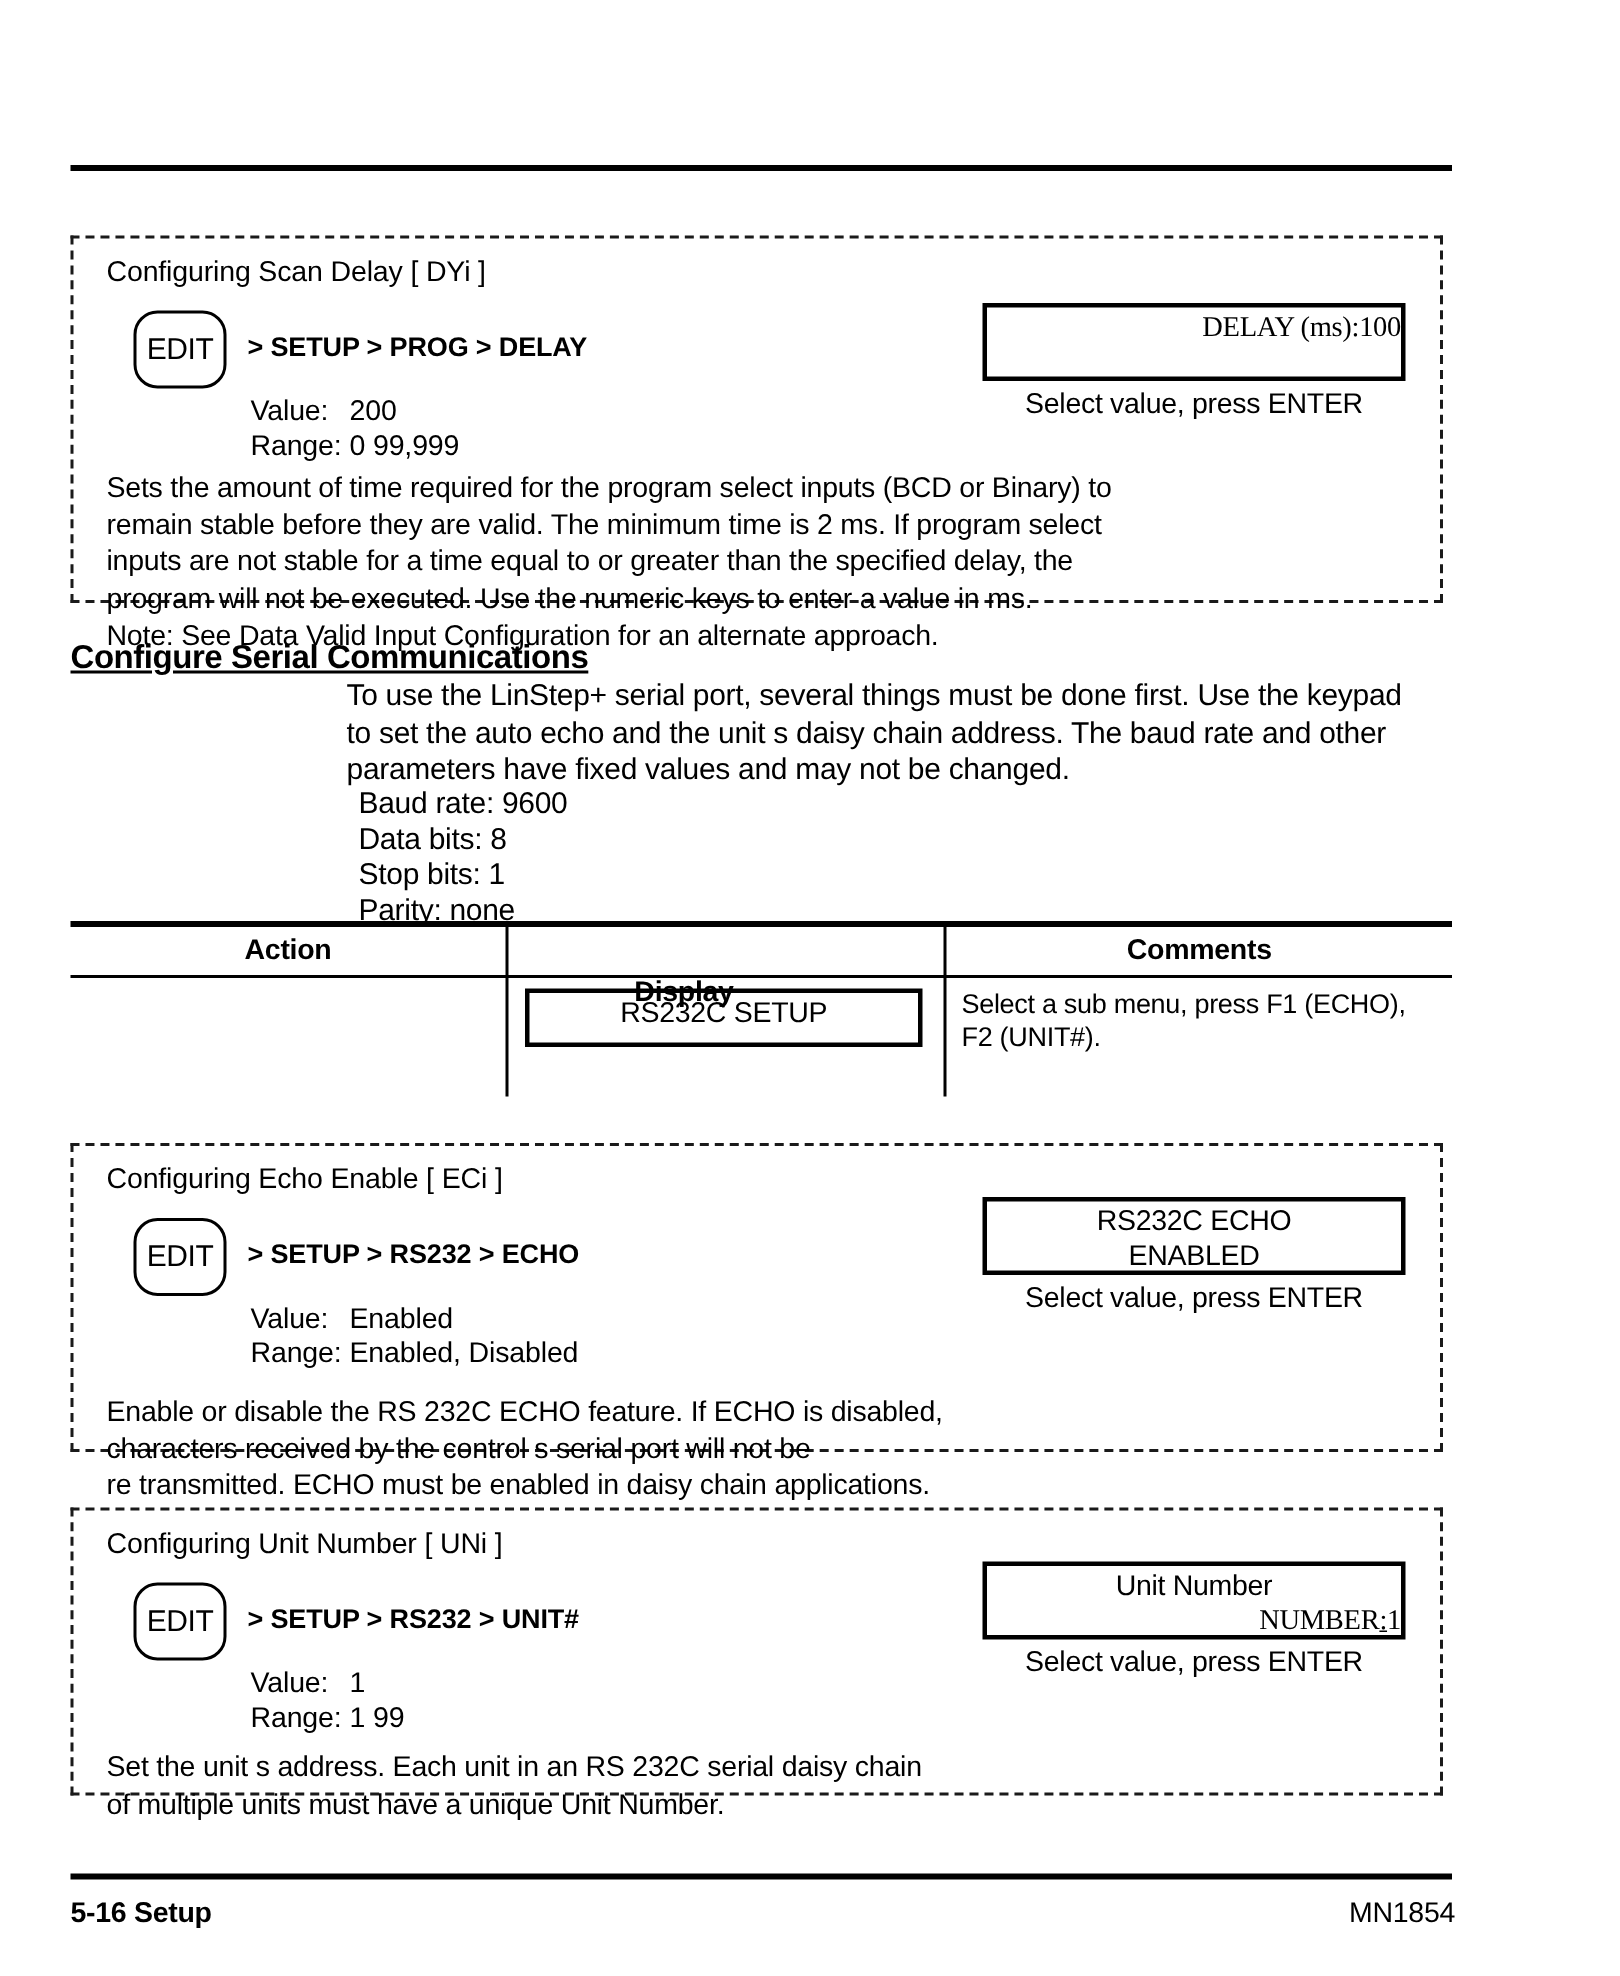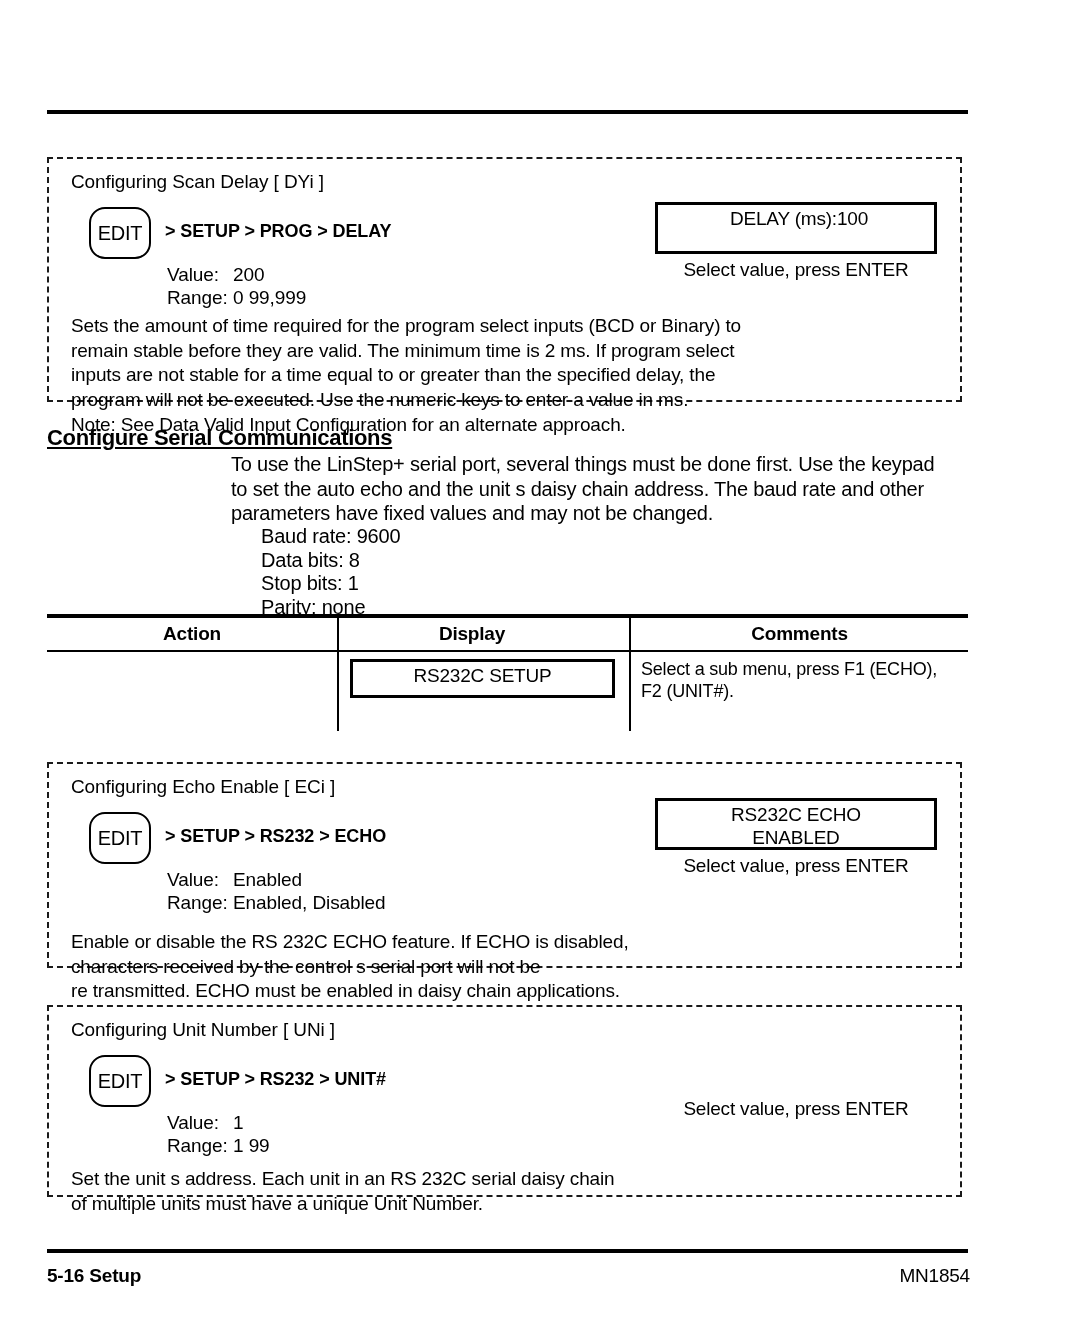--- a/index.html
+++ b/index.html
@@ -130,21 +130,21 @@
     height: 52px;
     padding: 2px 0 0 0;
   }
   .lcd .line {
     font-size: 19px;
     line-height: 23px;
     letter-spacing: -0.2px;
     white-space: pre;
   }
   .lcd .line.center { text-align: center; }
-  .lcd .line.left   { text-align: center; padding-left: 6px; }
+  .lcd .line.left   { text-align: right; padding-left: 6px; font-family: Liberation Serif, serif; }
   .lcd-hint {
     position: absolute;
     font-size: 19px;
     letter-spacing: -0.2px;
     white-space: nowrap;
     text-align: center;
     width: 282px;
   }
   .cursor-underline {
     text-decoration: underline;
@@ -171,21 +171,20 @@
     white-space: pre-line;
   }
   .param-list {
     position: absolute;
     left: 239px;
     top: 525px;
     font-size: 20px;
     line-height: 23.5px;
     letter-spacing: -0.2px;
     white-space: pre-line;
-    margin-left: 22px;
   }
 
   
   .tbl {
     position: absolute;
     left: 47px;
     top: 614px;
     width: 921px;
     height: 120px;
   }
@@ -265,21 +264,21 @@
 Stop bits: 1
 Parity: none</div>
 
 <div class="tbl">
   <div class="hline t"></div>
   <div class="hline m"></div>
   <div class="vline" style="left:290px;"></div>
   <div class="vline" style="left:582px;"></div>
 
   <div class="col-h" style="left:0px; width:290px;">Action</div>
-  <div class="col-h" style="left:292px; width:266px;">Display</div>
+  <div class="col-h" style="left:276px; width:266px;margin-top:28px;">Display</div>
   <div class="col-h" style="left:584px; width:337px;">Comments</div>
 
   <div class="lcd" style="left:303px; top:45px; width:265px; height:39px;">
     <div class="line center">RS232C SETUP</div>
   </div>
 
   <div class="cell-comment">Select a sub  menu, press F1 (ECHO),
 F2 (UNIT#).</div>
 </div>
 
@@ -322,18 +321,22 @@
   <div class="kv" style="top:105px;">
     <span class="k">Value:</span><span>1</span>
   </div>
   <div class="kv" style="top:128px;">
     <span class="k">Range:</span><span>1  99</span>
   </div>
 
   <div class="body-text" style="top:160px;">Set the unit s address. Each unit in an RS  232C serial daisy chain
 of multiple units must have a unique Unit Number.</div>
 
+  <div class="lcd" style="left:606px; top:34px;">
+    <div class="line center">Unit Number</div>
+    <div class="line left"><span>NUMBER</span><span class="cursor-underline">:</span><span>1</span></div>
+  </div>
   <div class="lcd-hint" style="left:606px; top:91px;">Select value, press ENTER</div>
 </div>
 
 <div class="bottom-rule"></div>
 <div class="footer-left">5-16 Setup</div>
 <div class="footer-right">MN1854</div>
 
 </body></html>

